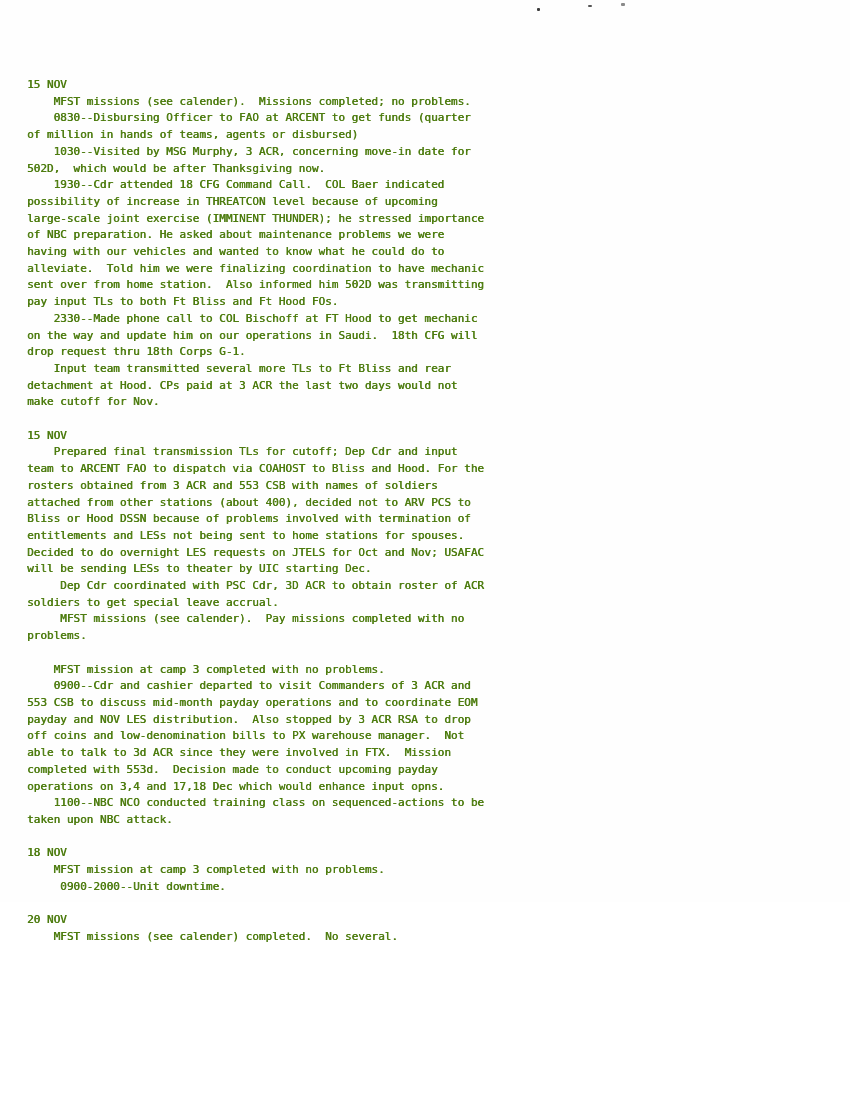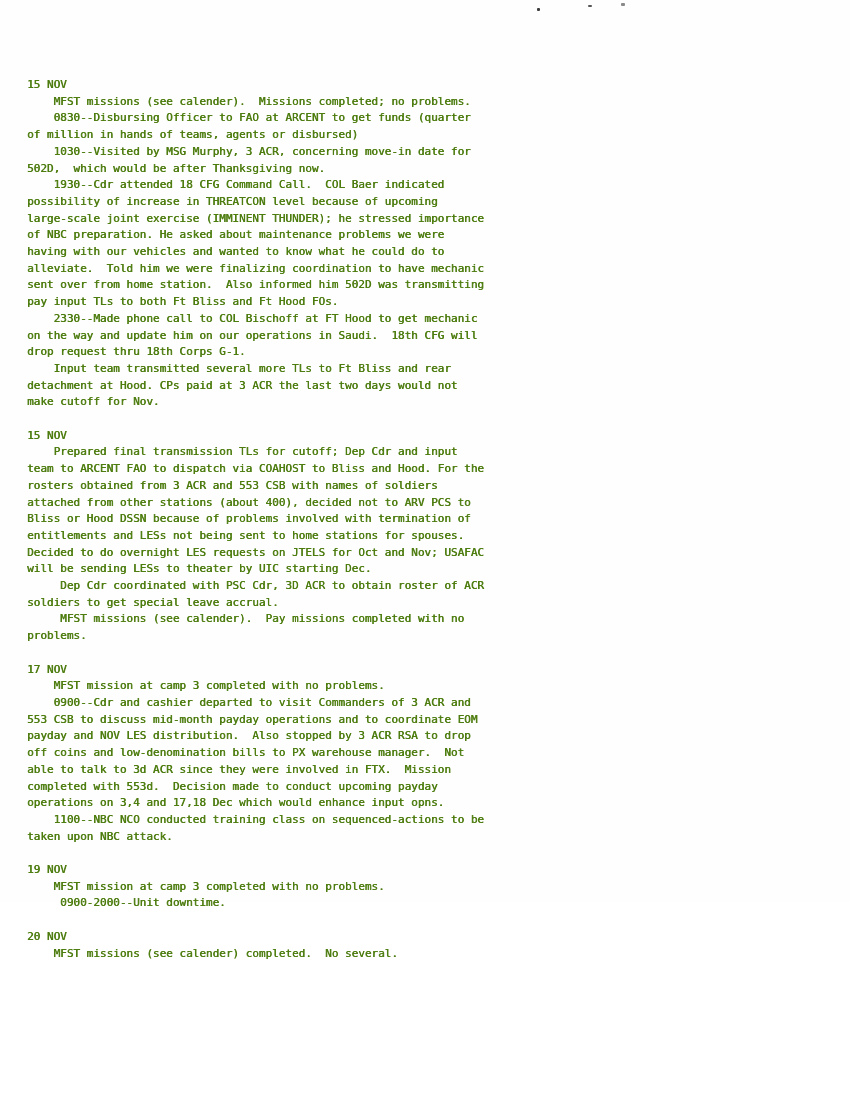--- a/index.html
+++ b/index.html
@@ -93,35 +93,34 @@
 entitlements and LESs not being sent to home stations for spouses.
 Decided to do overnight LES requests on JTELS for Oct and Nov; USAFAC
 will be sending LESs to theater by UIC starting Dec.
      Dep Cdr coordinated with PSC Cdr, 3D ACR to obtain roster of ACR
 soldiers to get special leave accrual.
      MFST missions (see calender).  Pay missions completed with no
 problems.</pre>
     </section>
 
     <section class="entry">
-      <div class="entry-date">17 NOV</div>
       <pre class="entry-body">    MFST mission at camp 3 completed with no problems.
     0900--Cdr and cashier departed to visit Commanders of 3 ACR and
 553 CSB to discuss mid-month payday operations and to coordinate EOM
 payday and NOV LES distribution.  Also stopped by 3 ACR RSA to drop
 off coins and low-denomination bills to PX warehouse manager.  Not
 able to talk to 3d ACR since they were involved in FTX.  Mission
 completed with 553d.  Decision made to conduct upcoming payday
 operations on 3,4 and 17,18 Dec which would enhance input opns.
     1100--NBC NCO conducted training class on sequenced-actions to be
 taken upon NBC attack.</pre>
     </section>
 
     <section class="entry">
-      <div class="entry-date">19 NOV</div>
+      <div class="entry-date">18 NOV</div>
       <pre class="entry-body">    MFST mission at camp 3 completed with no problems.
      0900-2000--Unit downtime.</pre>
     </section>
 
     <section class="entry">
       <div class="entry-date">20 NOV</div>
       <pre class="entry-body">    MFST missions (see calender) completed.  No several.</pre>
     </section>
 
   </div>

